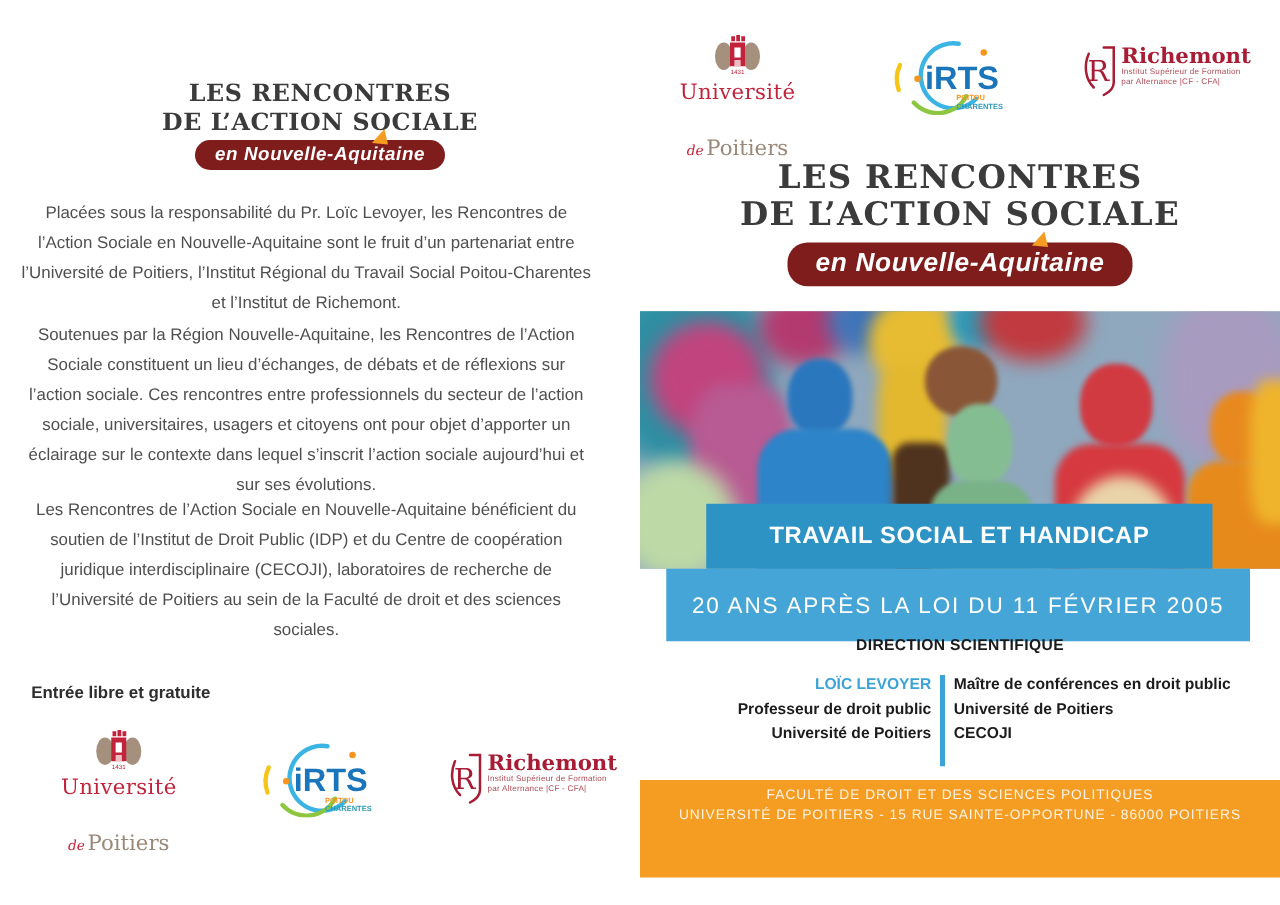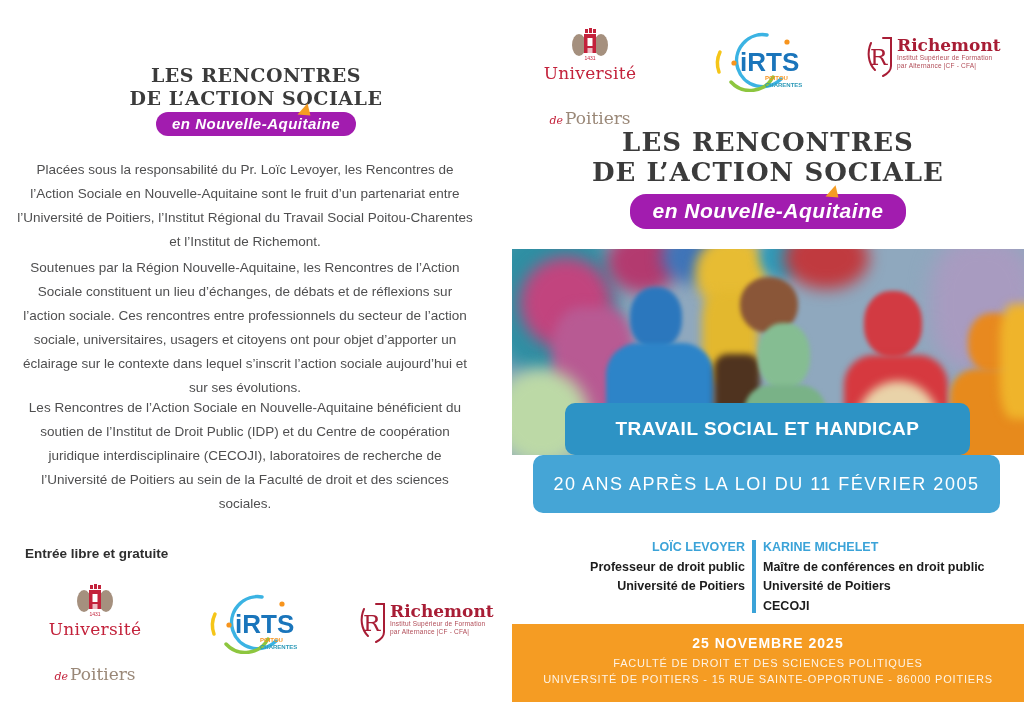--- a/index.html
+++ b/index.html
@@ -16,21 +16,21 @@
   .main-title {
     position:absolute; width:100%; text-align:center;
     font-family:"DejaVu Serif", serif; font-weight:bold; color:#3B3B3B;
   }
   .title-left { top:64px; font-size:19px; line-height:23px; letter-spacing:.5px; }
   .title-right { top:127px; font-size:26px; line-height:30px; letter-spacing:1px; }
   .badge-wrap { position:absolute; width:100%; text-align:center; }
   .badge-wrap-left { top:112px; }
   .badge-wrap-right { top:194px; }
   .badge {
-    position:relative; display:inline-block; background:#a21caf; color:#fff;
+    position:relative; display:inline-block; background:#7f1d1d; color:#fff;
     border-radius:16px; font-style:italic; font-weight:600; letter-spacing:.5px;
   }
   .badge-left  { font-size:15px; padding:3px 16px 4px; }
   .badge-right { font-size:21px; padding:5px 22px 6px; }
   .badge::before {
     content:""; position:absolute; top:-9px; left:71%;
     border-style:solid; border-width:0 4px 12px 9px;
     border-color:transparent transparent #F59C23 transparent; transform:rotate(5deg);
   }
 
@@ -53,21 +53,21 @@
   .logo-rich { position:absolute; display:flex; align-items:flex-start; }
   .rich-text { margin-left:3px; }
   .rich-name { font-family:"DejaVu Serif", serif; font-size:17px; font-weight:bold; color:#A81D35; line-height:18px; }
   .rich-sub  { font-size:6.5px; color:#B04A55; line-height:7.5px; letter-spacing:.2px; }
 
   
   .photo { position:absolute; left:0; top:249px; width:512px; height:206px; overflow:hidden; background:#8FA8BE; }
   .blob { position:absolute; }
 
   
-  .band { position:absolute; color:#fff; display:flex; align-items:center; justify-content:center;border-radius:10px; }
+  .band { position:absolute; color:#fff; display:flex; align-items:center; justify-content:center; }
   .band-1 { left:53px;  top:403px; width:405px; height:52px; background:#2D93C5;
             font-size:19px; font-weight:bold; letter-spacing:.5px; }
   .band-2 { left:21px;  top:455px; width:467px; height:58px; background:#45A5D6;
             font-size:18px; font-weight:normal; letter-spacing:1.5px; }
 
   
   .dir-heading { position:absolute; top:509px; width:100%; text-align:center;
     font-size:12.5px; font-weight:bold; color:#1B1B1B; letter-spacing:.3px; }
   .dir-col { position:absolute; top:538px; font-size:12.5px; color:#1C1C1C; font-weight:bold; line-height:19.5px; white-space:nowrap; }
   .dir-left  { left:0;     width:233px; text-align:right; }
@@ -220,32 +220,31 @@
       <div class="blob" style="left:332px;top:106px;width:104px;height:110px;background:#D6393F;filter:blur(3px);border-radius:30px 30px 0 0;"></div>
       <div class="blob" style="left:344px;top:132px;width:84px;height:90px;background:#E9D3A9;filter:blur(5px);border-radius:50%;"></div>
       <div class="blob" style="left:456px;top:64px;width:52px;height:60px;background:#E8891F;filter:blur(3px);border-radius:46%;"></div>
       <div class="blob" style="left:438px;top:120px;width:90px;height:95px;background:#E78A1C;filter:blur(3px);border-radius:26px 26px 0 0;"></div>
       <div class="blob" style="left:488px;top:55px;width:42px;height:115px;background:#EFB42B;filter:blur(5px);border-radius:30%;"></div>
     </div>
 
     <div class="band band-1">TRAVAIL SOCIAL ET HANDICAP</div>
     <div class="band band-2">20 ANS APRÈS LA LOI DU 11 FÉVRIER 2005</div>
 
+    <div class="dir-heading">DIRECTION SCIENTIFIQUE</div>
     <div class="dir-col dir-left">
       <div class="dir-name">LOÏC LEVOYER</div>
       <div>Professeur de droit public</div>
       <div>Université de Poitiers</div>
     </div>
     <div class="dir-divider"></div>
     <div class="dir-col dir-right">
-      <div class="dir-name">KARINE MICHELET</div>
       <div>Maître de conférences en droit public</div>
       <div>Université de Poitiers</div>
       <div>CECOJI</div>
     </div>
 
     <div class="event-banner">
-      <div class="event-date">25 NOVEMBRE 2025</div>
       <div class="event-venue">FACULTÉ DE DROIT ET DES SCIENCES POLITIQUES</div>
       <div class="event-venue">UNIVERSITÉ DE POITIERS - 15 RUE SAINTE-OPPORTUNE - 86000 POITIERS</div>
     </div>
   </div>
 </div>
 
 </body></html>

